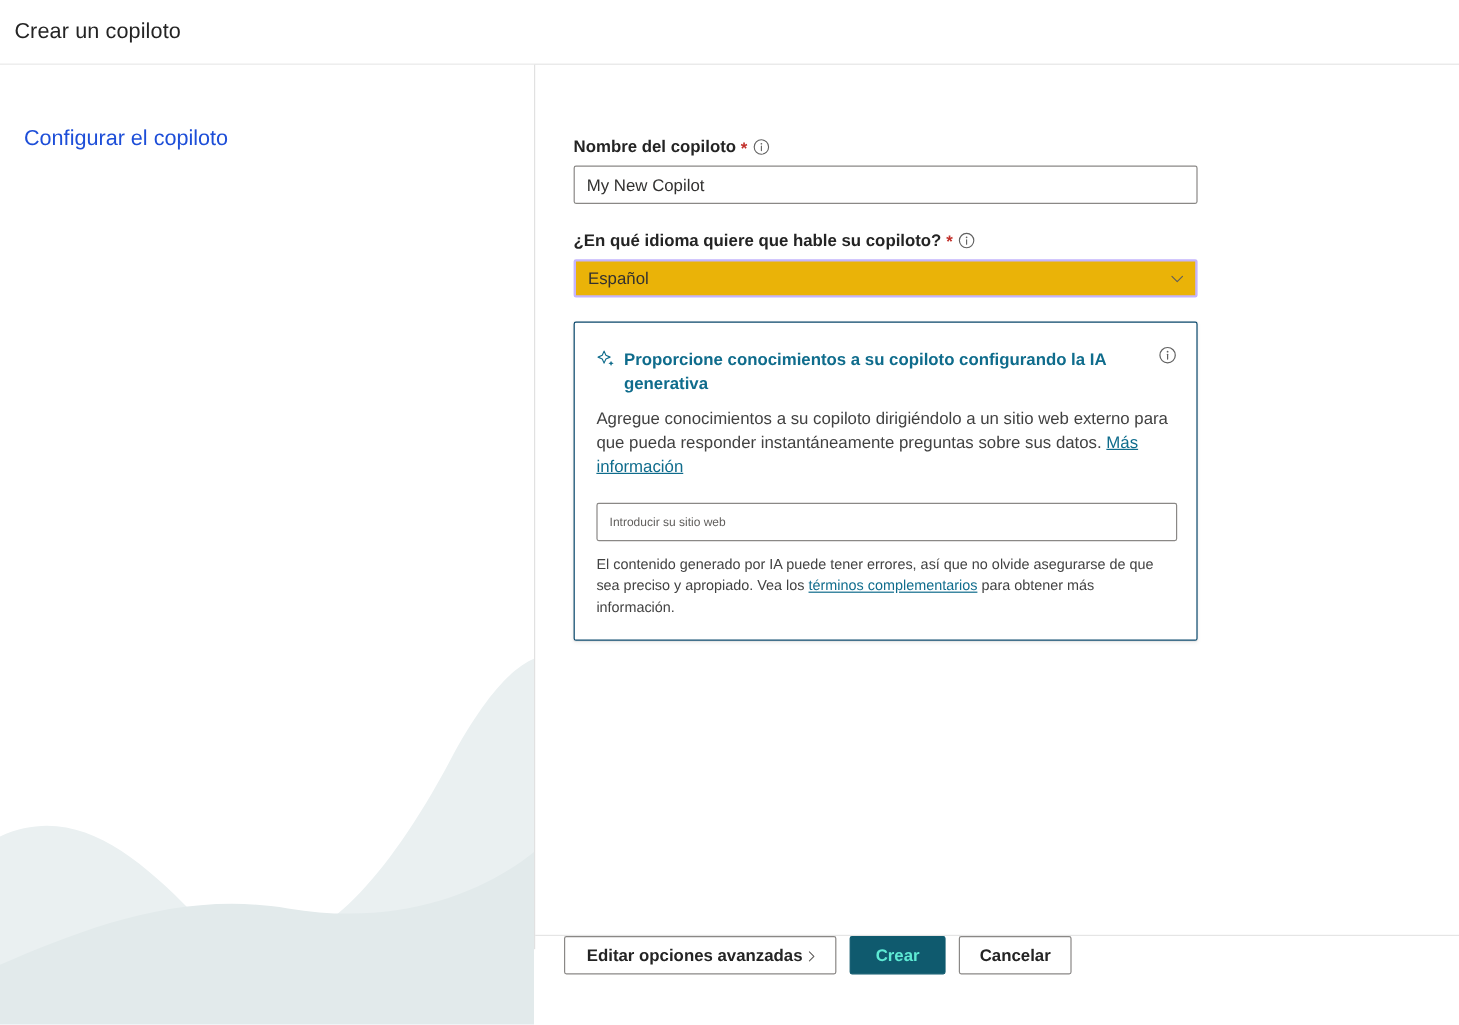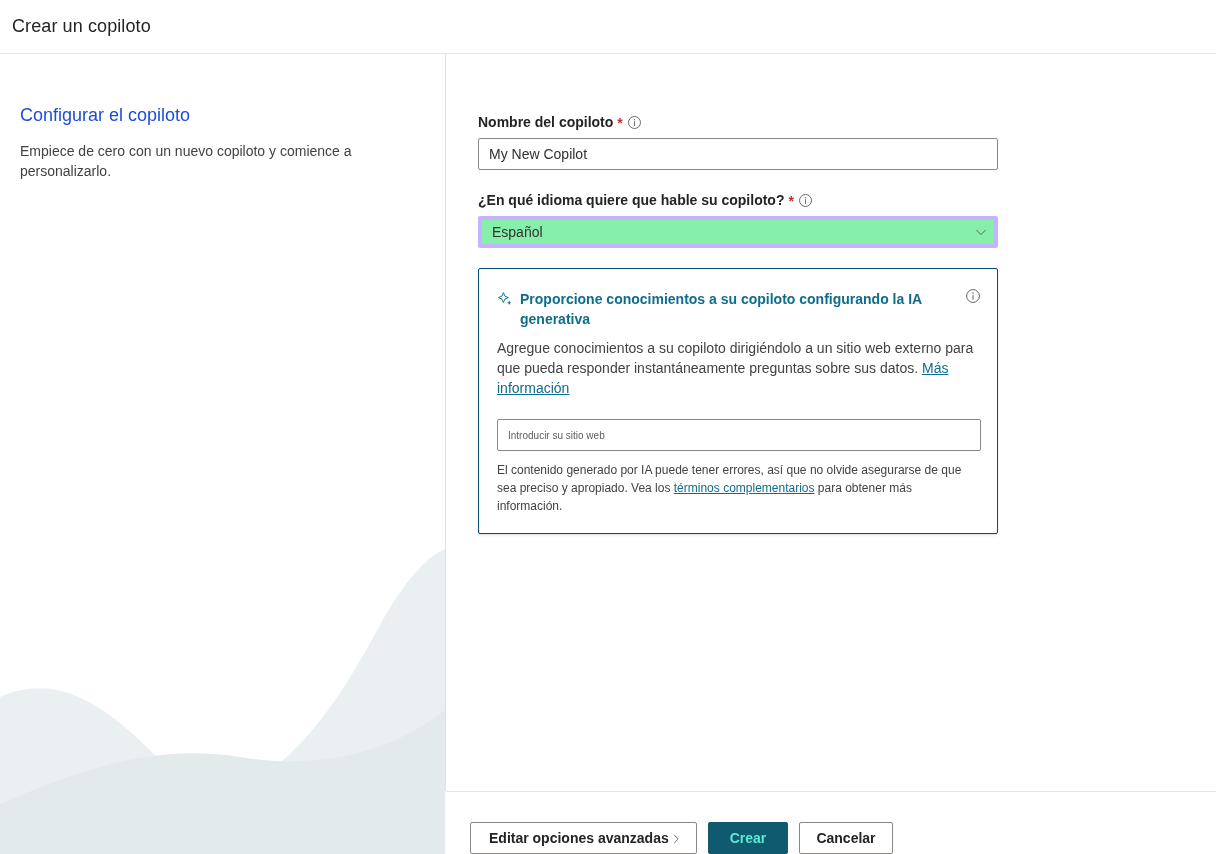--- a/index.html
+++ b/index.html
@@ -143,22 +143,22 @@
 
   .field-block { margin-bottom: 20px; }
 
   .select-wrap {
     position: relative;
     width: 520px;
   }
   .select-box {
     width: 520px;
     height: 32px;
-    border: 4px solid #c4b5fd;
-    background: #86efac;
+    border: 2px solid #c4b5fd;
+    background: #eab308;
     font-size: 14px;
     color: #323130;
     display: flex;
     align-items: center;
     padding: 0 32px 0 10px;
     border-radius: 2px;
     cursor: pointer;
   }
   .chevron-down {
     position: absolute;
@@ -241,25 +241,25 @@
     line-height: 18px;
     color: #424242;
     margin-top: 10px;
   }
 
   
   .footer {
     position: absolute;
     left: 446px;
     right: 0;
-    bottom: 0;
+    bottom: 12px;
     height: 63px;
     border-top: 1px solid #e5e5e5;
     display: flex;
-    align-items: flex-end;
+    align-items: flex-start;
     gap: 11px;
     padding-left: 24px;
     background: #ffffff;
   }
   .btn {
     height: 32px;
     font-family: "Liberation Sans", sans-serif;
     font-size: 14px;
     font-weight: 600;
     border-radius: 2px;
@@ -303,21 +303,20 @@
 <div class="body-wrap">
 
   <div class="left-pane">
     <svg class="waves" viewBox="0 0 445 380" preserveAspectRatio="none" aria-hidden="true">
       <path d="M0 223 C 60 196, 110 235, 160 286 C 225 352, 300 300, 375 160 C 405 104, 428 82, 445 75 L445 380 L0 380 Z" fill="#eaf0f1"></path>
       <path d="M0 330 C 70 300, 150 268, 240 283 C 330 298, 400 272, 445 236 L445 380 L0 380 Z" fill="#e2eaeb"></path>
     </svg>
 
     <div class="left-inner">
       <h2 class="pane-heading">Configurar el copiloto</h2>
-      <p class="pane-desc">Empiece de cero con un nuevo copiloto y comience a personalizarlo.</p>
     </div>
   </div>
 
   <div class="left-divider"></div>
 
   <div class="right-pane">
     <div class="form-col">
 
       <div class="field-block">
         <div class="field-label">

